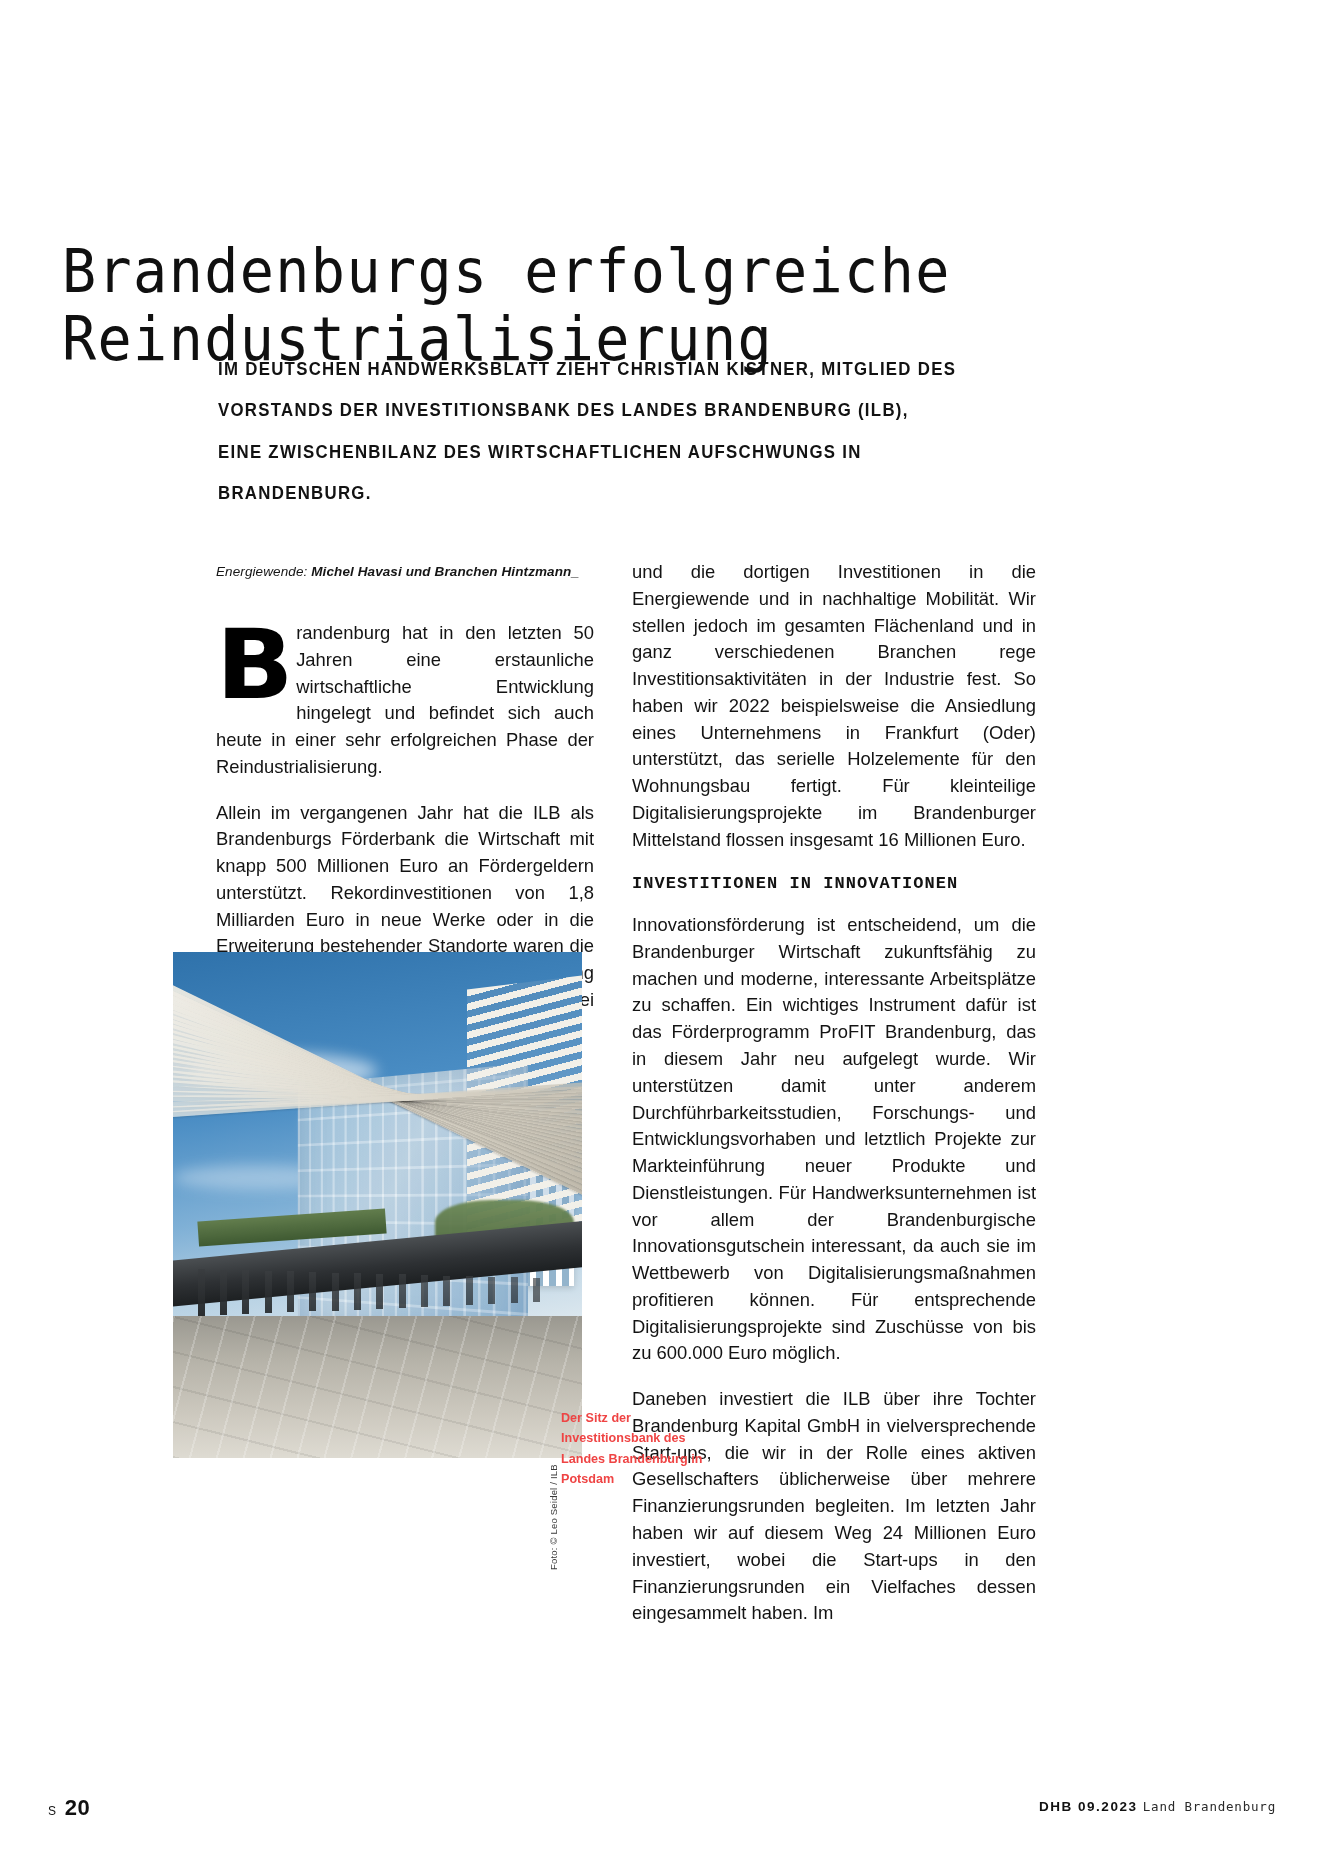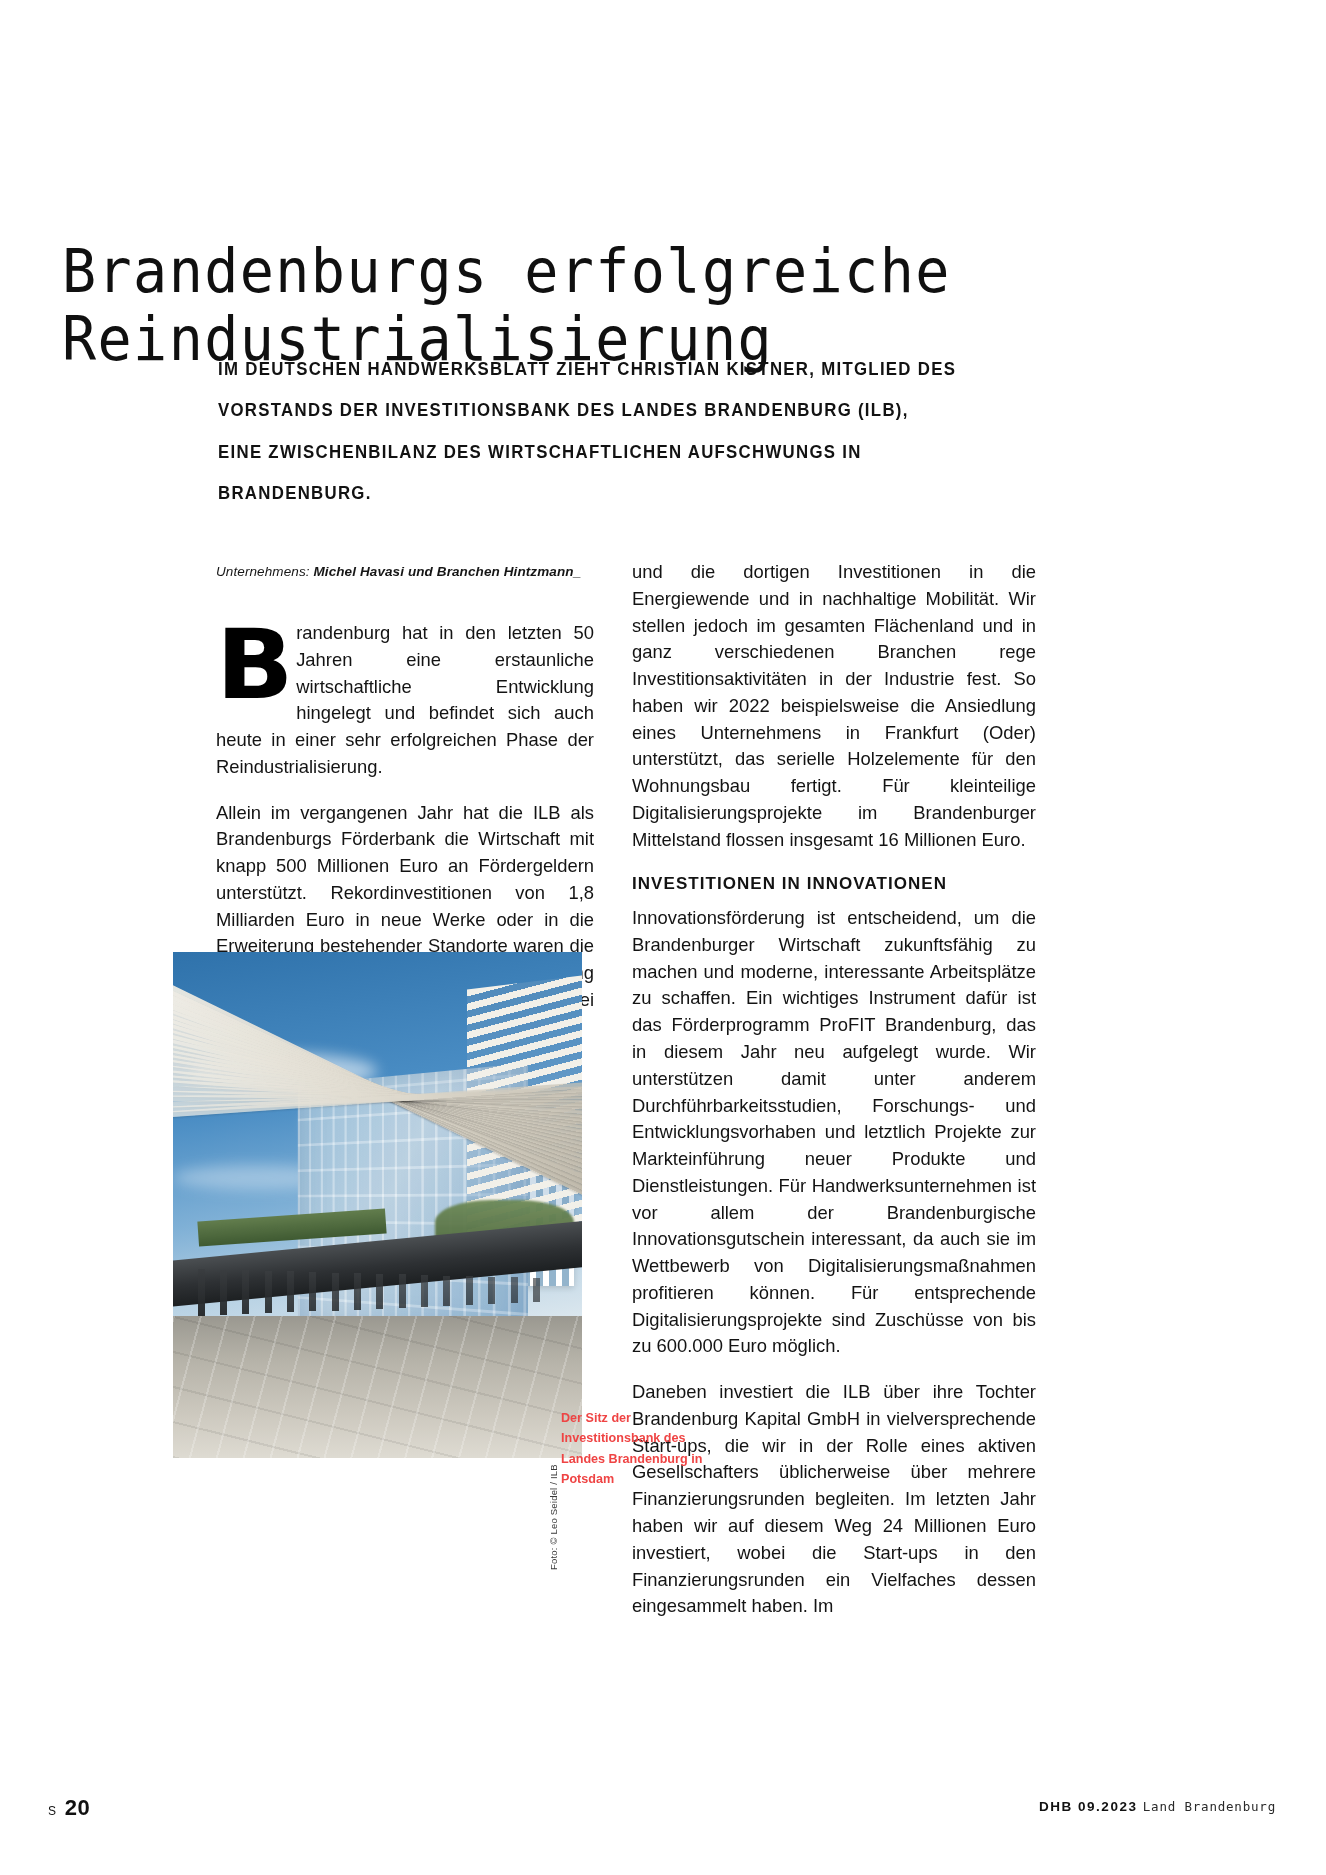--- a/index.html
+++ b/index.html
@@ -116,21 +116,22 @@
     transform: scaleX(1.06);
     transform-origin: left top;
   }
 
   .subhead {
     font-weight: bold;
     letter-spacing: 1.05px;
     font-size: 17px;
     text-transform: uppercase;
     display: block;
-    margin-bottom: 8px;
+    margin-bottom: 15px;
+    font-family: Liberation Mono, monospace;
   }
 
   
   .photo-wrap {
     position: absolute;
     left: 133px;
     top: 936px;
     width: 409px;
     height: 506px;
     overflow: hidden;
@@ -353,21 +354,21 @@
 <body>
 
 <div class="page">
 
   <h1 class="headline">Brandenburgs erfolgreiche
 Reindustrialisierung</h1>
 
   <div class="deck">Im Deutschen Handwerksblatt zieht Christian Kistner, Mitglied des Vorstands der Investitionsbank des Landes Brandenburg (ILB), eine Zwischenbilanz des wirtschaftlichen Aufschwungs in Brandenburg.</div>
 
   <div class="byline">
-    <span class="lab">Unternehmens:</span>
+    <span class="lab">Energiewende:</span>
     <span class="names">Michel Havasi und Branchen Hintzmann_</span>
   </div>
 
   <div class="col col-left">
     <p class="dropcap-para">
       <span class="dropcap">B</span><span>randenburg hat in den letzten 50 Jahren eine erstaunliche wirtschaftliche Entwicklung hingelegt und befindet sich auch heute in einer sehr erfolgreichen Phase der Reindustrialisierung.</span>
     </p>
     <p>Allein im vergangenen Jahr hat die ILB als Brandenburgs Förderbank die Wirtschaft mit knapp 500 Millionen Euro an Fördergeldern unterstützt. Rekordinvestitionen von 1,8 Milliarden Euro in neue Werke oder in die Erweiterung bestehender Standorte waren die Folge. In der öffentlichen Wahrnehmung konzentrieren sich viele Aktivitäten dabei aktuell auf die Region Lausitz</p>
   </div>
 

